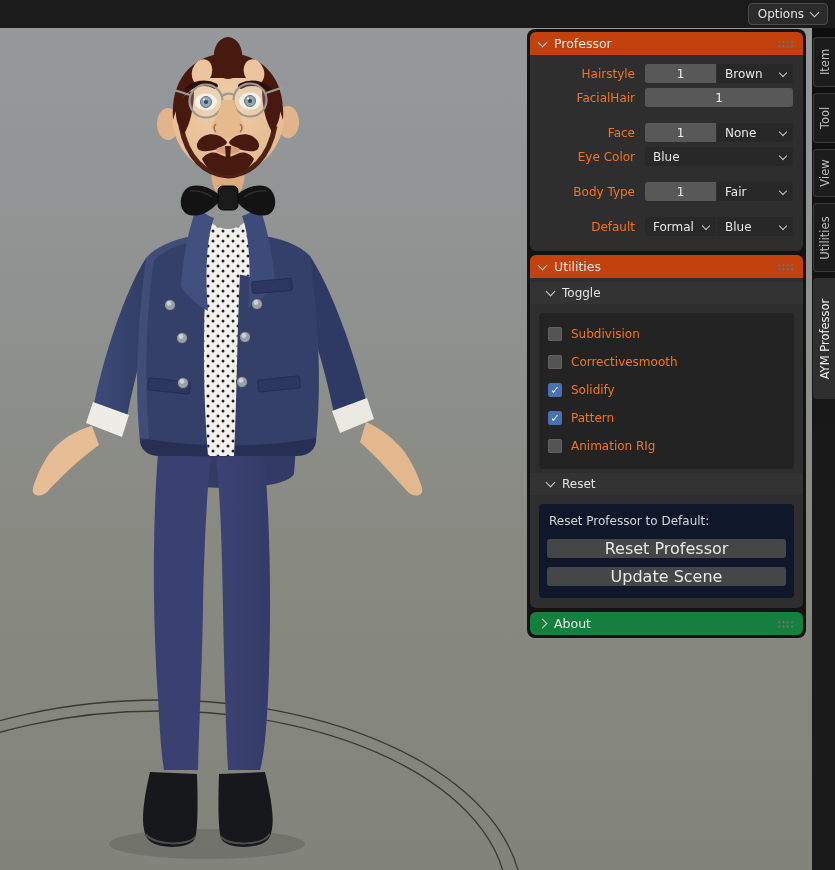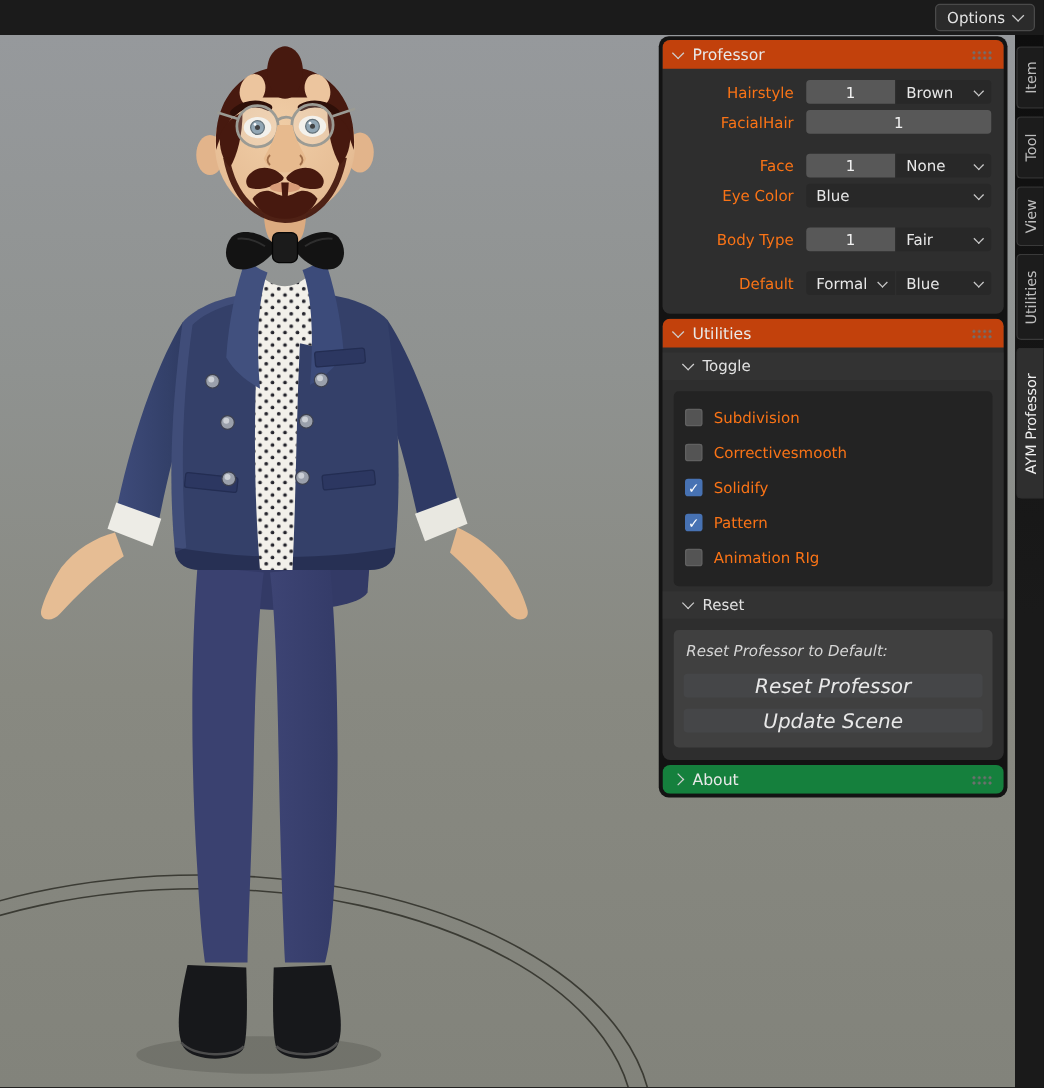--- a/index.html
+++ b/index.html
@@ -53,21 +53,21 @@
   .subheader{height:22px;display:flex;align-items:center;gap:8px;padding-left:17px;background:#333333;margin-top:4px;}
   .subheader .panel-title{font-size:12px;color:#e2e2e2;}
   .ubox{margin:9px 9px 4px 9px;background:#232323;border-radius:4px;padding:7px 0 9px 0;}
   .crow{height:28px;display:flex;align-items:center;gap:9px;padding-left:9px;}
   .checkbox{width:14px;height:14px;border-radius:2.5px;background:#545454;box-shadow:inset 0 0 0 1px #616161;flex:0 0 auto;
             display:flex;align-items:center;justify-content:center;}
   .checkbox.checked{background:#4772b3;box-shadow:none;}
   .checkbox.checked::after{content:"✓";color:#fff;font-size:11px;line-height:1;}
   .clabel{color:#f97316;font-size:12px;}
 
-  .rbox{margin:9px 9px 10px 9px;background:#404040;border-radius:4px;padding:8px 6px 3px 6px;font-style:italic;}
+  .rbox{margin:9px 9px 10px 9px;background:#0f172a;border-radius:4px;padding:8px 6px 3px 6px;}
   .rheading{color:#d6d6d6;font-size:12px;margin:2px 2px 11px 4px;}
   .rbtn{height:19px;background:#454648;border-radius:3px;color:#e8e8e8;font-size:16px;
         display:flex;align-items:center;justify-content:center;margin:0 2px 9px 2px;cursor:default;}
 </style>
 </head>
 <body>
 
 <div class="app">
 
   <div class="topbar">

